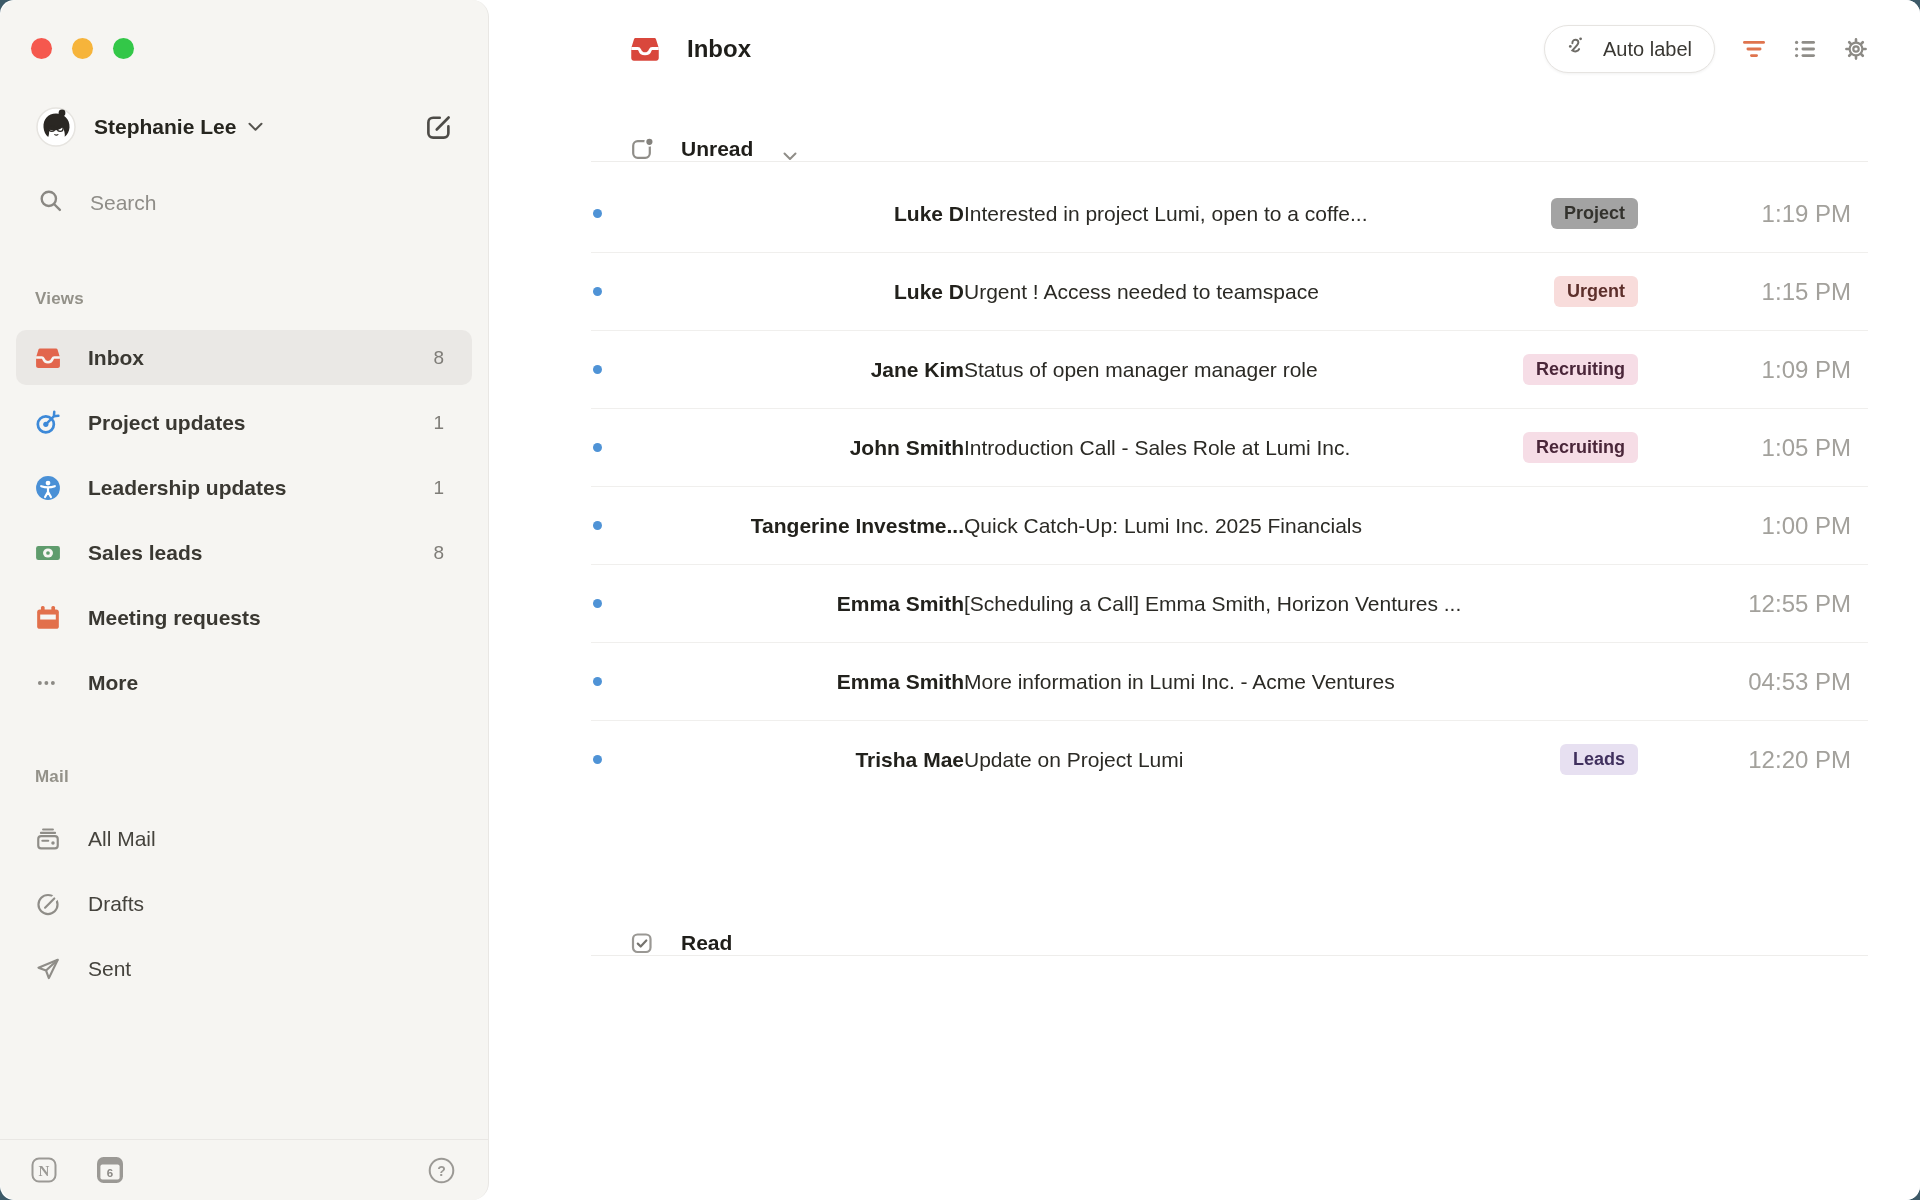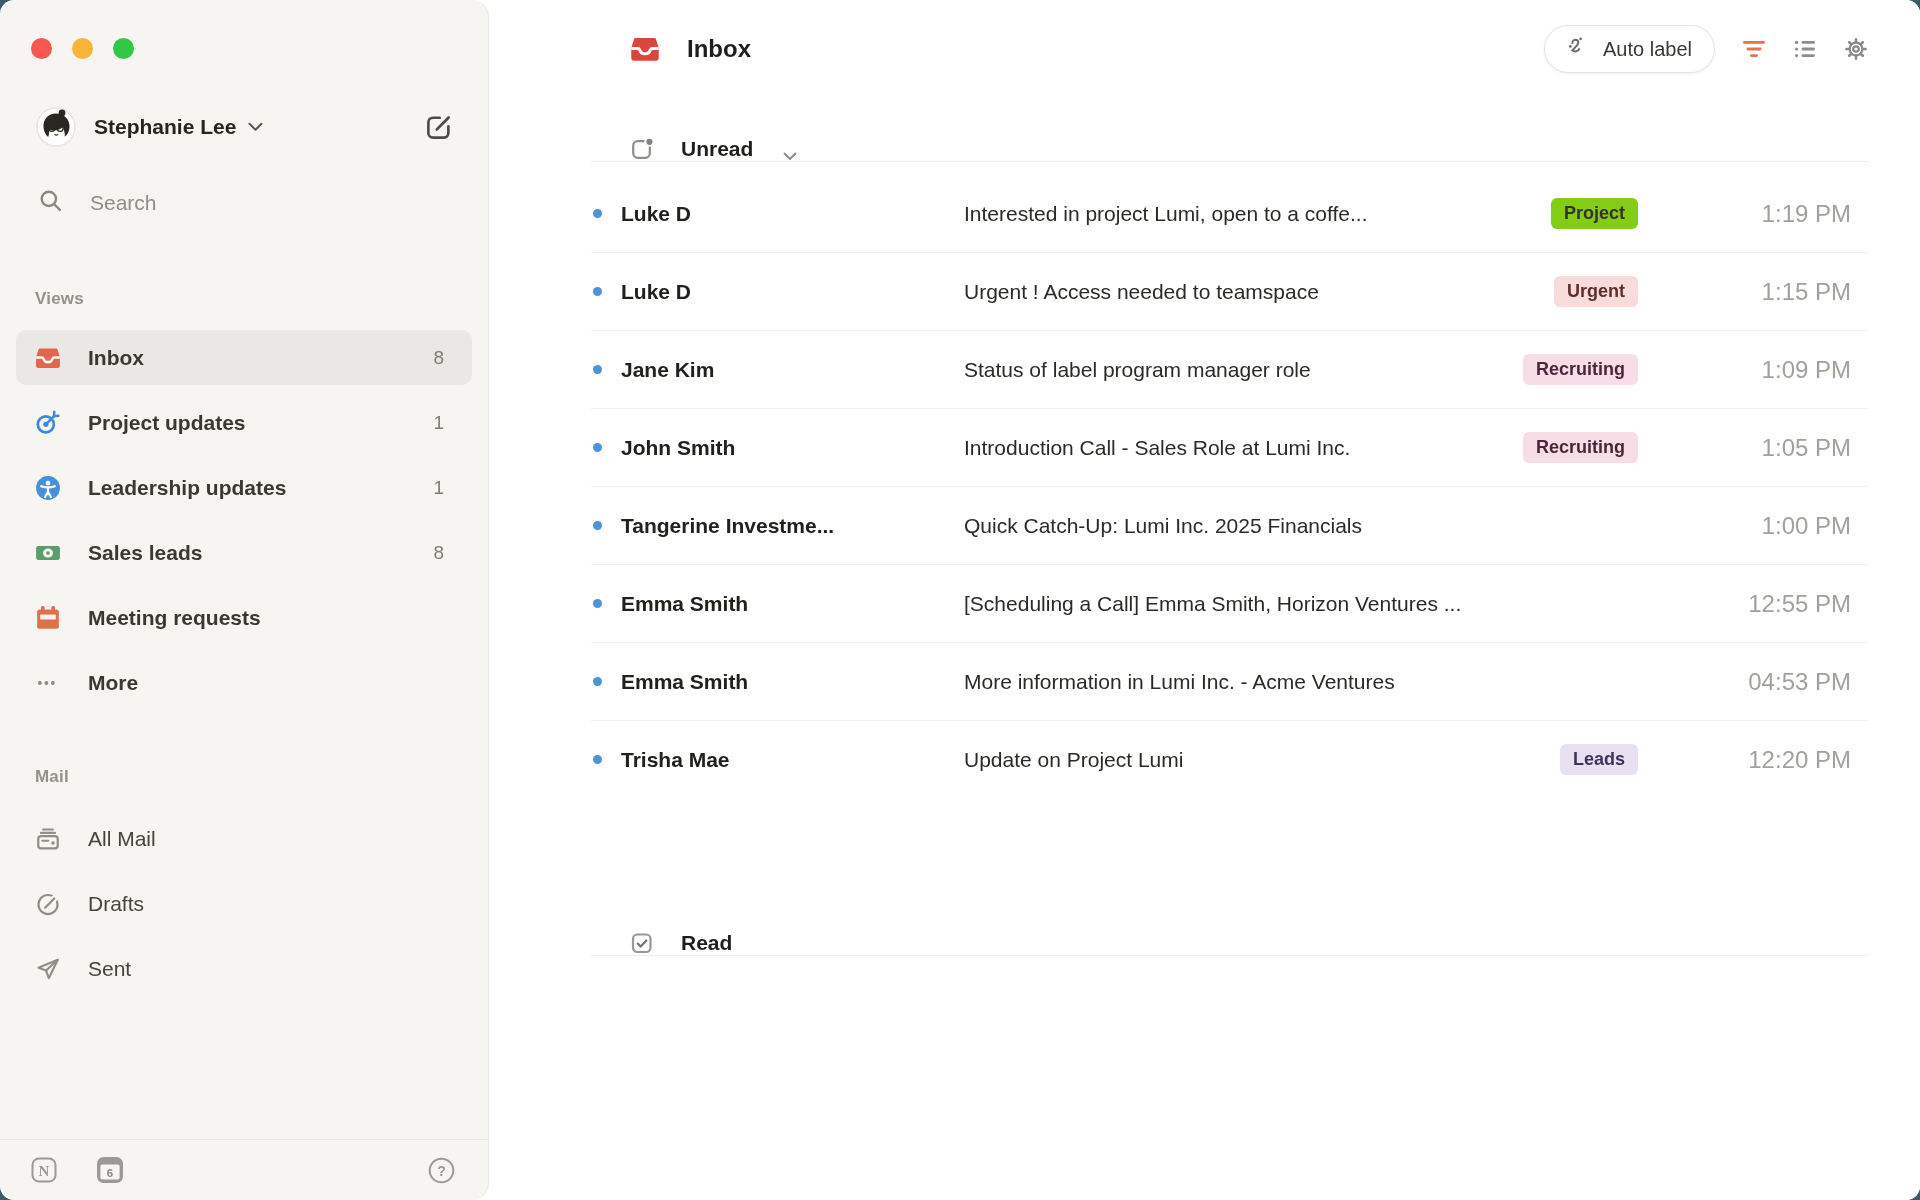--- a/index.html
+++ b/index.html
@@ -47,24 +47,24 @@
   .group-title{font-size:21px;font-weight:700;color:#1f1e1a;}
   .group-chevron{display:flex;margin-left:3px;}
   .group-ic{width:24px;height:24px;display:flex;flex:none;}
   .read-header{margin-top:96px;height:61px;padding-top:0;}
 
   .email-list{margin-top:13px;}
   .email-row{height:77px;display:flex;align-items:center;border-bottom:1px solid #f0efed;padding-right:17px;cursor:pointer;}
   .email-row:last-child{border-bottom:none;}
   .dot-wrap{width:30px;display:flex;align-items:center;flex:none;}
   .unread-dot{width:9px;height:9px;border-radius:50%;background:#4f93d6;margin-left:2px;}
-  .sender{width:343px;flex:none;font-size:21px;font-weight:700;color:#22211c;white-space:nowrap;overflow:hidden;}
+  .sender{width:343px;flex:none;font-size:21px;font-weight:700;color:#22211c;white-space:nowrap;overflow:hidden;text-align:right;}
   .subject{flex:1;font-size:21px;color:#2b2a25;white-space:nowrap;overflow:hidden;}
   .tag{margin-left:20px;margin-right:63px;font-size:18px;font-weight:600;padding:5px 13px;border-radius:6px;white-space:nowrap;flex:none;}
-  .tag-blue{background:#84cc16;color:#33322d;}
+  .tag-blue{background:#a3a3a3;color:#33322d;}
   .tag-red{background:#f8dcdb;color:#5d2f2b;}
   .tag-pink{background:#f6dde6;color:#4a2639;}
   .tag-purple{background:#e7e0f1;color:#40305e;}
   .time{width:150px;flex:none;text-align:right;font-size:24px;color:#a3a19c;}
 </style>
 </head>
 <body>
 
 <div class="window">
 
@@ -363,21 +363,21 @@
     <span class="subject">Urgent ! Access needed to teamspace</span>
     <span class="tag tag-red">Urgent</span>
     <span class="time">1:15 PM</span>
   </div>
 
   <div class="email-row">
     <span class="dot-wrap">
             <span class="unread-dot"></span>
           </span>
     <span class="sender">Jane Kim</span>
-    <span class="subject">Status of label program manager role</span>
+    <span class="subject">Status of open manager manager role</span>
     <span class="tag tag-pink">Recruiting</span>
     <span class="time">1:09 PM</span>
   </div>
 
   <div class="email-row">
     <span class="dot-wrap">
             <span class="unread-dot"></span>
           </span>
     <span class="sender">John Smith</span>
     <span class="subject">Introduction Call - Sales Role at Lumi Inc.</span>

